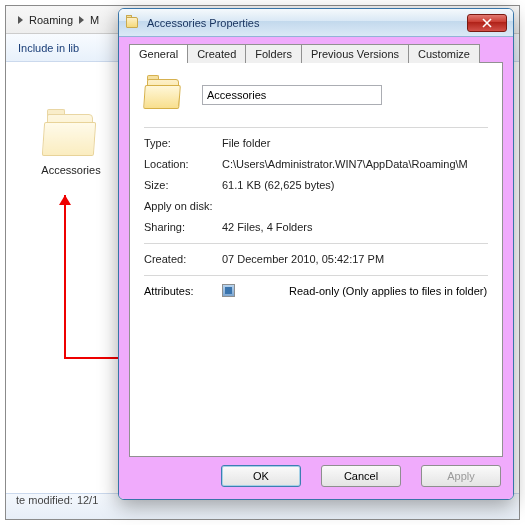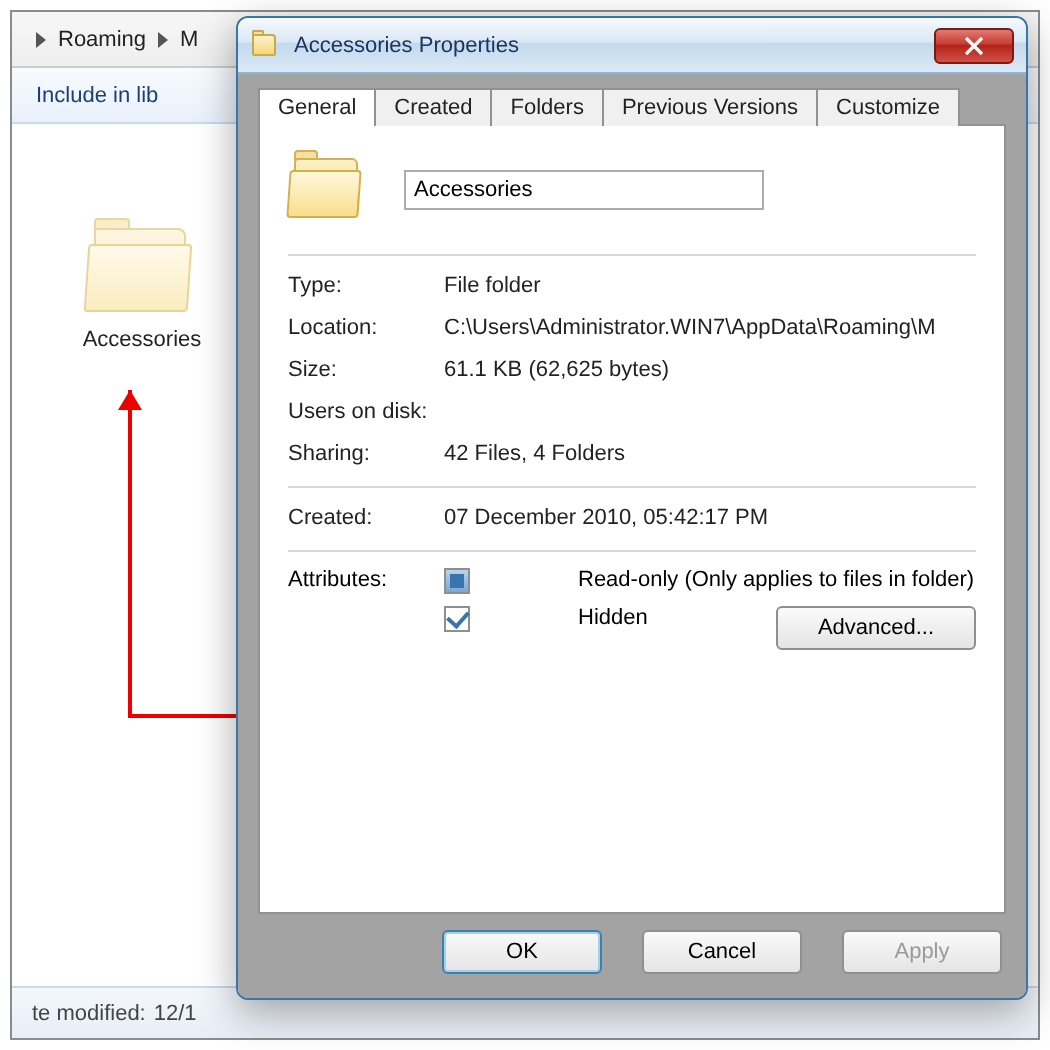--- a/index.html
+++ b/index.html
@@ -13,55 +13,55 @@
 .crumb-end { margin-left: auto; width: 18px; height: 18px; border: 1px solid #aaa; background: #fafafa; display:flex; align-items:center; justify-content:center; border-radius:2px; }
 .toolbar { height: 28px; background: linear-gradient(#f8fbff,#e8f1fb); border-bottom: 1px solid #cbd9ed; display: flex; align-items: center; padding: 0 12px; }
 .tool-link { color: #1a3e78; }
 .content { position: relative; height: calc(100% - 56px - 26px); background: #fff; }
 .folder-item { position: absolute; left: 25px; top: 50px; width: 80px; text-align: center; }
 .folder-icon-big { width: 56px; height: 48px; margin: 0 auto 4px; position: relative; opacity: 0.55; }
 .folder-back { position: absolute; left: 4px; top: 2px; width: 46px; height: 40px; background: linear-gradient(#fdf0c8,#f5d97a); border: 1px solid #d8b558; border-radius: 2px 4px 2px 2px; }
 .folder-tab { position: absolute; left: 4px; top: -3px; width: 18px; height: 8px; background: #f5e0a0; border: 1px solid #d8b558; border-bottom: none; border-radius: 2px 2px 0 0; }
 .folder-front { position: absolute; left: 0; top: 10px; width: 52px; height: 34px; background: linear-gradient(#fff7d9,#f8df8e); border: 1px solid #d6b047; border-radius: 2px; transform: skewX(-4deg); }
 .folder-label { color: #222; }
-.statusbar { position: absolute; bottom: 0; left: 0; right: 0; height: 26px; background: linear-gradient(#f4f8fd,#e7eef7); border-top: 1px solid #cbd9ed; display: flex; align-items: center; padding: 0 10px; color: #444; }
+.statusbar { position: absolute; bottom: 0; left: 0; right: 0; height: 26px; background: linear-gradient(#f4f8fd,#e7eef7); border-top: 1px solid #cbd9ed; display: flex; padding: 0 10px; color: #444; }
 
 
 .arrow-line { position: absolute; background: #e00; }
 .arrow-head { position: absolute; width: 0; height: 0; }
 
 
 .dialog { position: absolute; left: 118px; top: 8px; width: 396px; height: 492px; border: 1px solid #3875a8; border-radius: 6px; box-shadow: 0 6px 20px rgba(0,0,0,0.35); background: #fff; overflow: hidden; display:flex; flex-direction:column; }
 .titlebar { height: 28px; background: linear-gradient(#f5f9fc,#d9e8f5 45%,#c3d9ed 46%,#dbe9f6); display: flex; align-items: center; padding: 0 6px; border-bottom: 1px solid #93b3d6; }
 .titlebar .ticon { width: 16px; height: 14px; margin-right: 6px; position: relative; }
 .ticon .fb { position:absolute; left:1px; top:1px; width:12px; height:11px; background:linear-gradient(#fdf0c8,#f5d97a); border:1px solid #c9a94e; border-radius:1px 2px 1px 1px; }
 .ticon .ft { position:absolute; left:1px; top:-1px; width:6px; height:3px; background:#f5e0a0; border:1px solid #c9a94e; border-bottom:none; border-radius:1px 1px 0 0; }
 .title-text { color: #1a3560; }
 .close-btn { margin-left: auto; width: 40px; height: 18px; background: linear-gradient(#e27a73,#c83a2f 45%,#b02219 46%,#d25048); border: 1px solid #7a1a12; border-radius: 3px; color: #fff; display:flex; align-items:center; justify-content:center; font-size:12px; font-weight:bold; }
 
-.dialog-body { flex: 1; padding: 6px 10px 8px; background: #a3a3a3; display:flex; flex-direction:column; }
+.dialog-body { flex: 1; padding: 6px 10px 8px; background: #f0abfc; display:flex; flex-direction:column; }
 .tabs { display: flex; position: relative; top:1px; z-index:2; }
 .tab { background: #f0f0f0; border: 1px solid #919191; border-bottom: none; padding: 3px 9px; margin-right: -1px; color: #222; cursor: default; }
 .tab.active { background: #fff; position: relative; }
 .tab.active::after { content:''; position:absolute; left:0; right:0; bottom:-1px; height:1px; background:#fff; }
 .panel { flex:1; background: #fff; border: 1px solid #919191; padding: 14px 14px 10px; display:flex; flex-direction:column; }
 
 .hdr-row { display:flex; align-items:center; margin-bottom:12px; }
 .hdr-icon { width: 40px; height: 36px; position: relative; margin-right: 18px; }
 .hdr-icon .fb2 { position:absolute; left:3px; top:2px; width:32px; height:28px; background:linear-gradient(#fdf0c8,#f5d97a); border:1px solid #d6b150; border-radius:2px 3px 2px 2px; }
 .hdr-icon .ft2 { position:absolute; left:3px; top:-2px; width:12px; height:5px; background:#f5e0a0; border:1px solid #d6b150; border-bottom:none; border-radius:2px 2px 0 0; }
 .hdr-icon .ff2 { position:absolute; left:0; top:8px; width:36px; height:24px; background:linear-gradient(#fff7d9,#f8df8e); border:1px solid #d6b047; border-radius:2px; transform:skewX(-4deg); }
 .name-input { border:1px solid #abadb3; padding:2px 4px; width:180px; height:20px; line-height:14px; }
 
 .sep { height:1px; background:#d8d8d8; margin: 2px 0 8px; }
 .kv { display:flex; margin-bottom: 7px; line-height:14px; }
 .kv .k { width: 78px; color:#222; flex-shrink:0; }
 .kv .v { color:#222; word-break: break-all; }
 
-.attr-row { display:flex; margin-bottom:6px; }
+.attr-row { display:flex; align-items:center; margin-bottom:6px; }
 .attr-label { width:78px; }
 .chk { width:13px; height:13px; border:1px solid #8e8f8f; background:#fff; margin-right:6px; display:inline-flex; align-items:center; justify-content:center; vertical-align:middle; }
 .chk.filled { background: linear-gradient(#b8d4ee,#7ea6d0); }
 .chk.filled::after { content:''; width:7px; height:7px; background:#3a74ad; }
 .chk.checked::after { content:''; width:8px; height:5px; border-left:2px solid #3a74ad; border-bottom:2px solid #3a74ad; transform: rotate(-48deg); margin-top:-3px; }
 .chk-label { vertical-align:middle;padding-left:48px; }
 .adv-btn { margin-left:auto; width:100px; }
 
 .btns { display:flex; justify-content:flex-end; gap:20px; padding: 8px 2px 4px; }
 .btn { min-width:80px; height:22px; border:1px solid #8e8f8f; background: linear-gradient(#fafafa,#e4e4e4); border-radius:3px; display:flex; align-items:center; justify-content:center; cursor:default; }
@@ -146,43 +146,37 @@
         </div>
       <div class="kv">
           <span class="k">Location:</span>
           <span class="v">C:\Users\Administrator.WIN7\AppData\Roaming\M</span>
         </div>
       <div class="kv">
           <span class="k">Size:</span>
           <span class="v">61.1 KB (62,625 bytes)</span>
         </div>
       <div class="kv">
-          <span class="k">Users on disk:</span>
+          <span class="k">Apply on disk:</span>
         </div>
       <div class="kv">
           <span class="k">Sharing:</span>
           <span class="v">42 Files, 4 Folders</span>
         </div>
       <div class="sep"></div>
       <div class="kv">
           <span class="k">Created:</span>
           <span class="v">07 December 2010, 05:42:17 PM</span>
         </div>
       <div class="sep"></div>
       <div class="attr-row">
         <span class="attr-label">Attributes:</span>
         <span class="chk filled"></span>
         <span class="chk-label">Read-only (Only applies to files in folder)</span>
       </div>
-      <div class="attr-row">
-        <span class="attr-label"></span>
-        <span class="chk checked"></span>
-        <span class="chk-label">Hidden</span>
-        <span class="btn adv-btn">Advanced...</span>
-      </div>
       <div style="flex:1"></div>
     </div>
     <div class="btns">
       <div class="btn def">OK</div>
       <div class="btn">Cancel</div>
       <div class="btn dis">Apply</div>
     </div>
   </div>
 </div>
 

